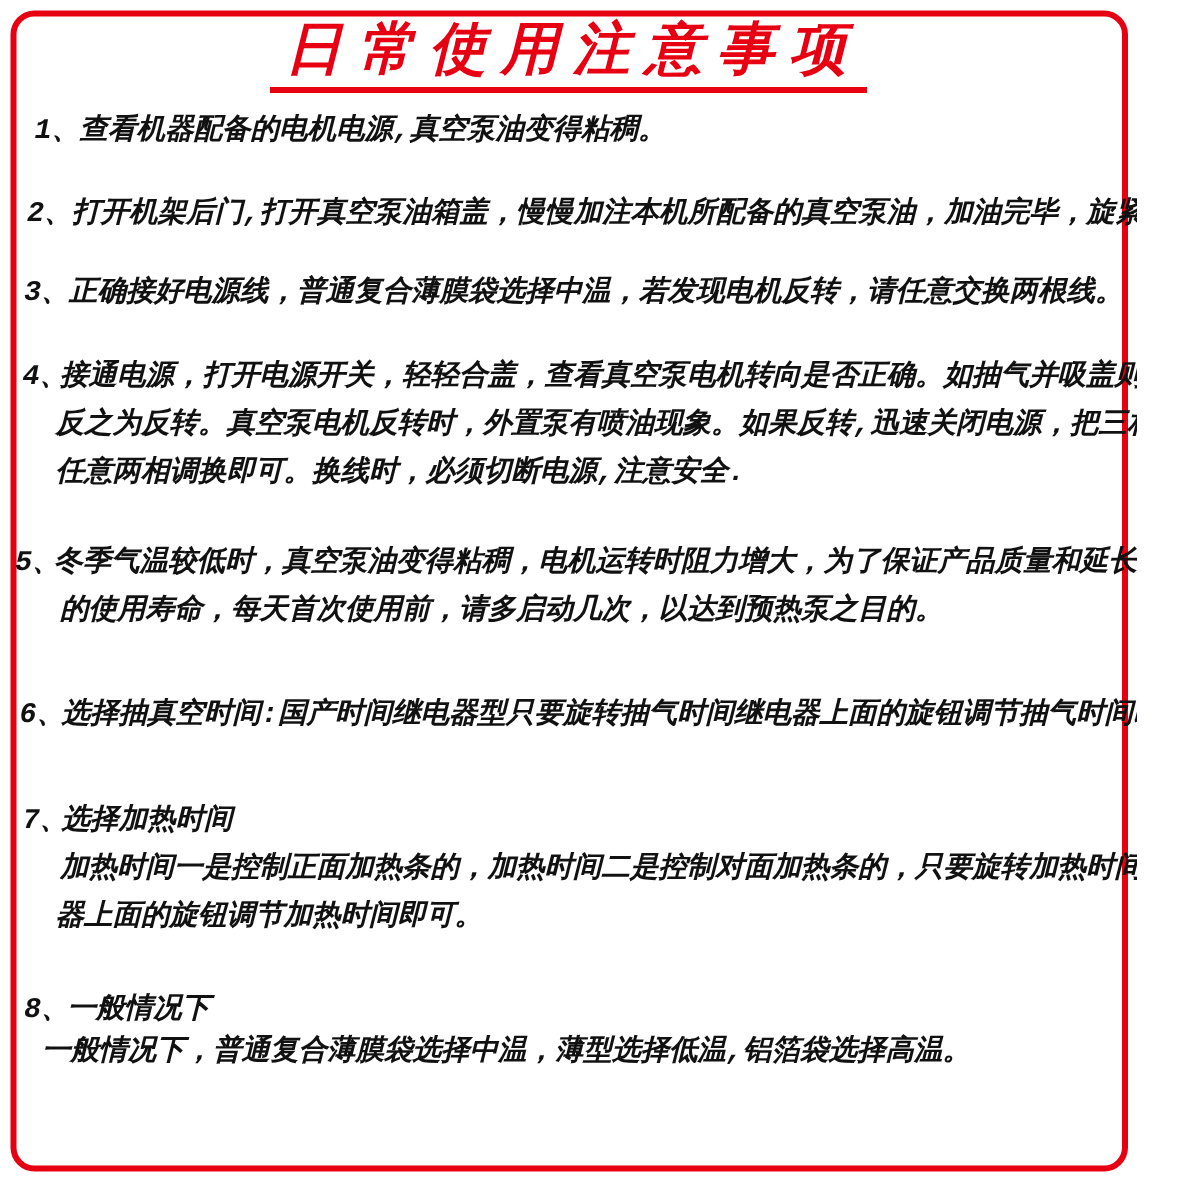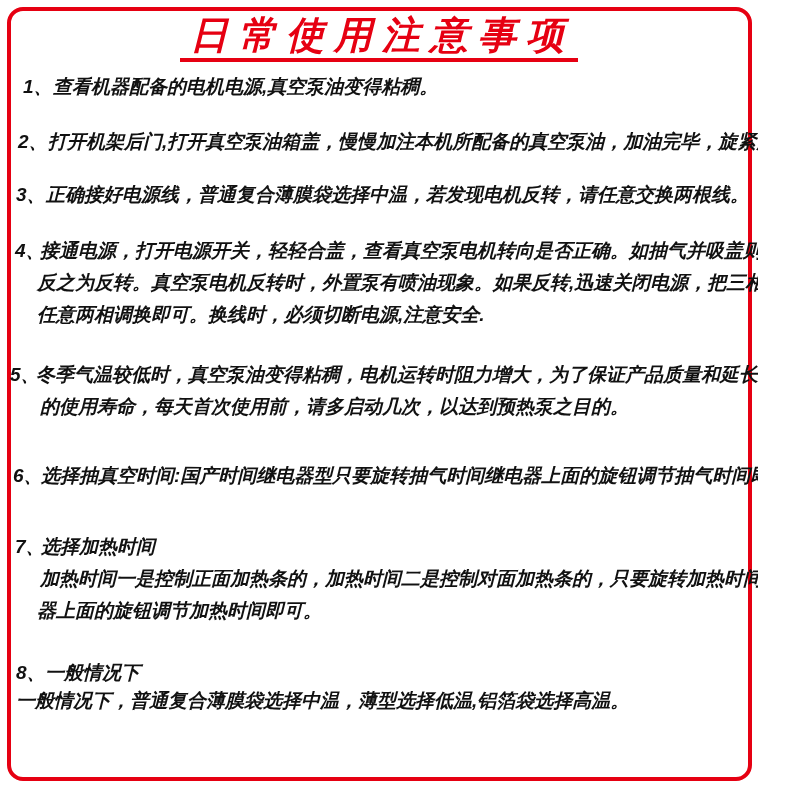--- a/index.html
+++ b/index.html
@@ -1,19 +1,19 @@
 <!DOCTYPE html>
 <html style="--red: #e60012; --ink: #111111;"><head>
 <meta charset="utf-8">
 <style>
   :root { --red:#e60012; --ink:#111111; }
   html,body { margin:0; padding:0; background:#ffffff; }
   .page {
     position:relative; width:758px; height:790px; background:#ffffff;
-    font-family:Liberation Sans, sans-serif; overflow:hidden;
+    font-family:Liberation Mono, monospace; overflow:hidden;
   }
   .frame {
     position:absolute; left:7px; top:7px; right:6px; bottom:9px;
     border:4px solid var(--red); border-radius:16px;
     pointer-events:none;
   }
   .title-wrap { position:absolute; top:16px; left:0; width:100%; text-align:center; }
   .title {
     display:inline-block; color:var(--red);
     font-size:38px; font-weight:bold; font-style:italic;
@@ -93,15 +93,15 @@
     </div>
     <span class="cont" style="margin-left:25px;">加热时间一是控制正面加热条的，加热时间二是控制对面加热条的，只要旋转加热时间继电</span>
     <span class="cont" style="margin-left:22px;">器上面的旋钮调节加热时间即可。</span>
   </div>
 
   <div class="item tight" style="left:16px; top:659px;">
     <div class="fl">
       <span class="num" style="width:29px;">8、</span>
       <span>一般情况下</span>
     </div>
-    <span class="cont" style="">一般情况下，普通复合薄膜袋选择中温，薄型选择低温,铝箔袋选择高温。</span>
+    <span class="cont" style="margin-left:12px;">一般情况下，普通复合薄膜袋选择中温，薄型选择低温,铝箔袋选择高温。</span>
   </div>
 </div>
 
 </body></html>

